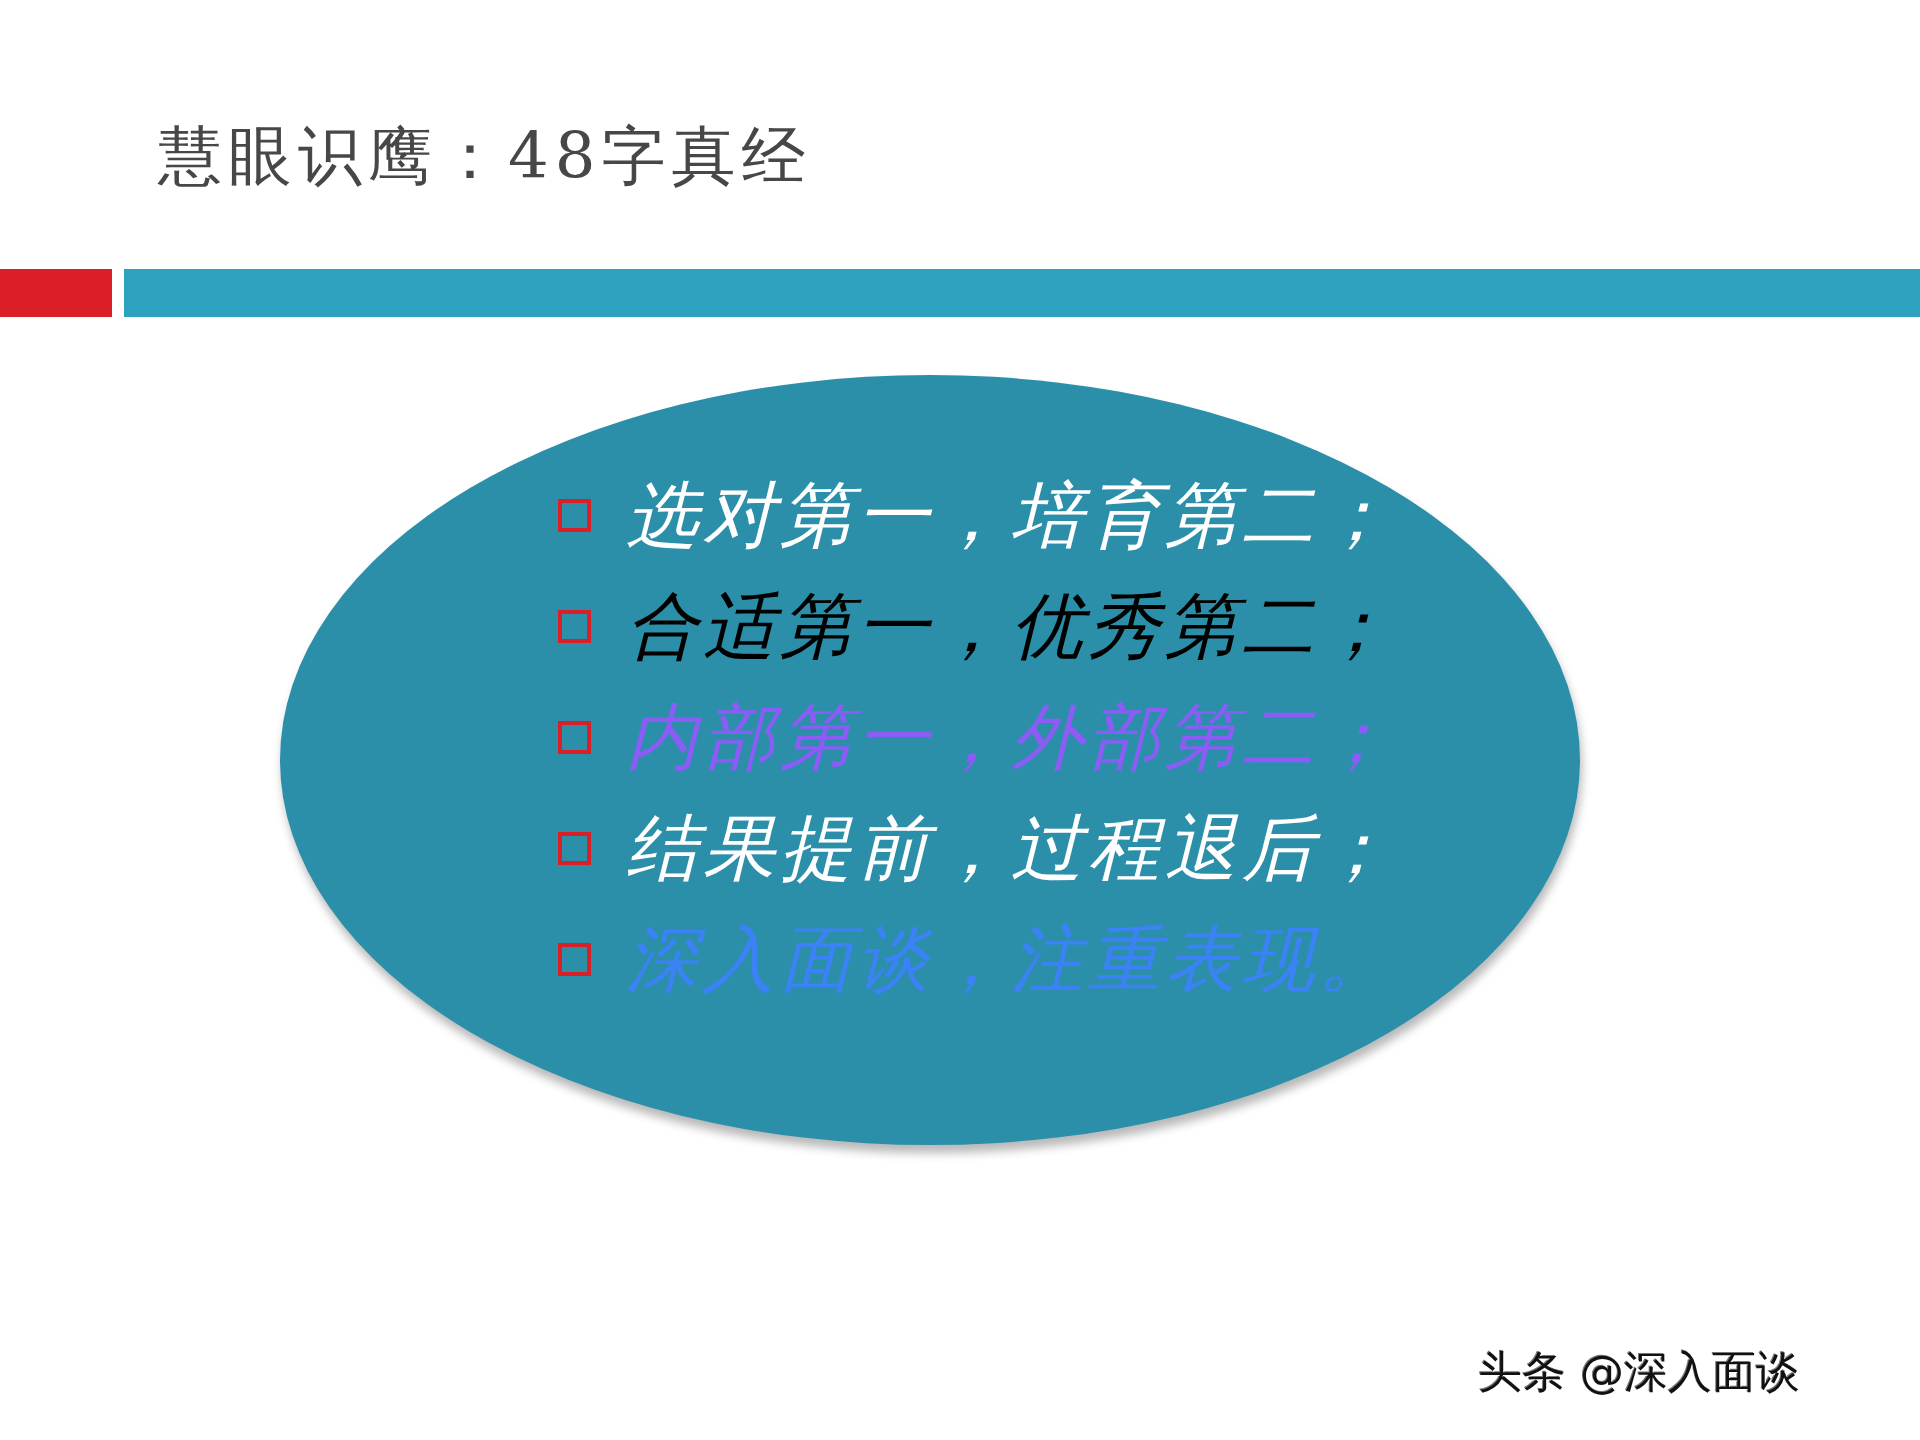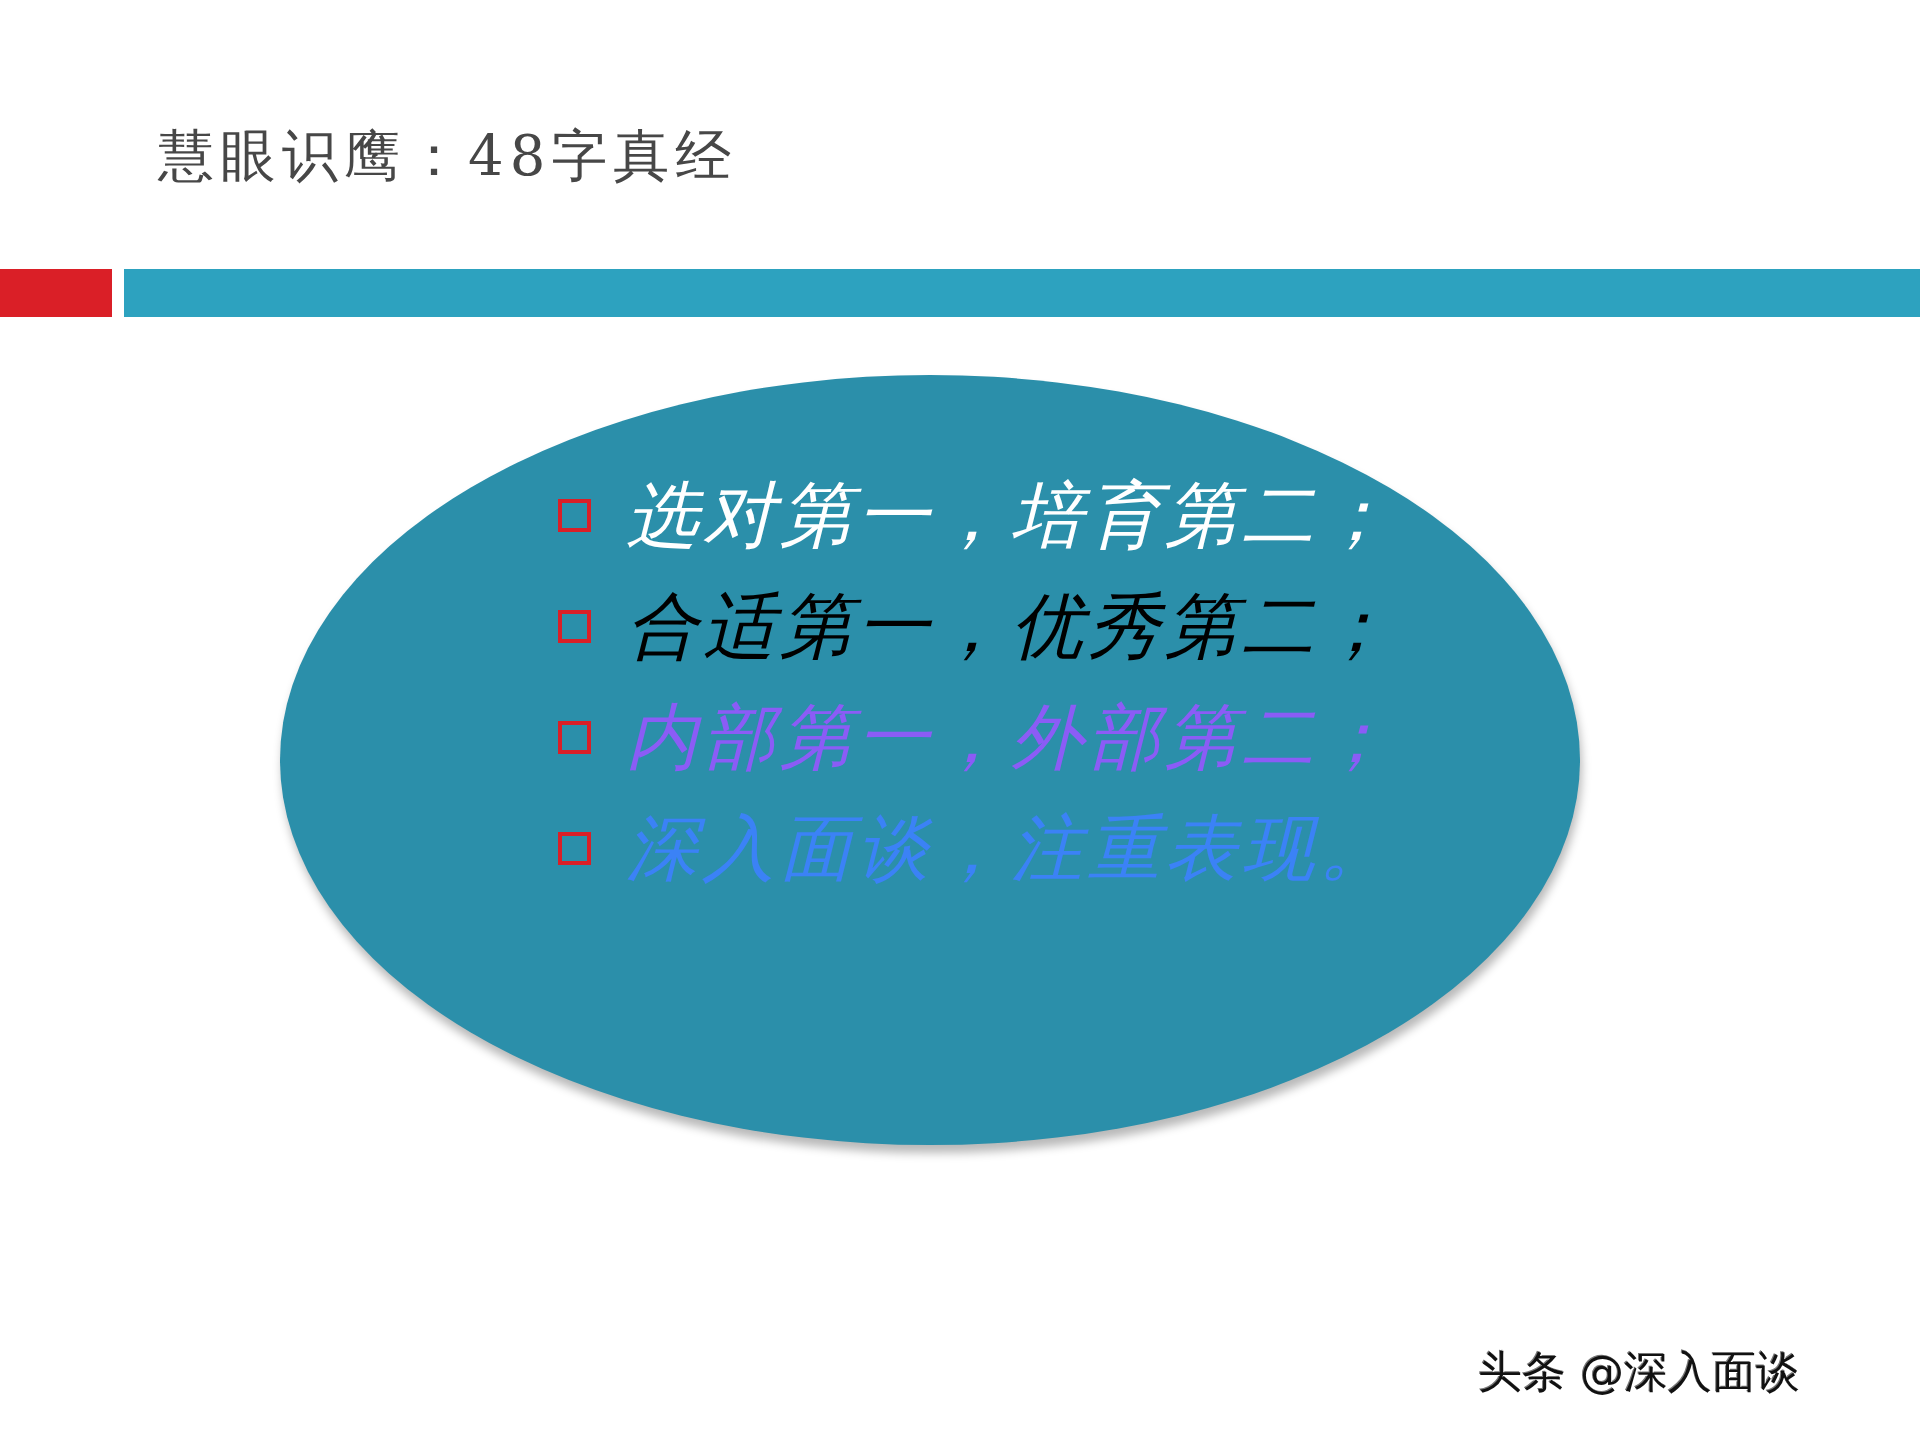--- a/index.html
+++ b/index.html
@@ -15,21 +15,21 @@
       width: 1920px;
       height: 1440px;
       background: #ffffff;
     }
     .title {
       position: absolute;
       left: 158px;
       top: 96px;
       height: 120px;
       font-family: "DejaVu Serif", "Liberation Serif", serif;
-      font-size: 56px;
+      font-size: 64px;
       line-height: 120px;
       color: #474747;
       letter-spacing: 6px;
       white-space: nowrap;
     }
     .bar-red {
       position: absolute;
       left: 0;
       top: 269px;
       width: 112px;
@@ -114,19 +114,23 @@
     <li class="bullet-row">
       <span class="bullet-box" style="border-color: rgb(218, 31, 39);"></span>
       <span class="bullet-text" style="color: #000000;">合适第一，优秀第二；</span>
     </li>
     <li class="bullet-row">
       <span class="bullet-box" style="border-color: rgb(218, 31, 39);"></span>
       <span class="bullet-text" style="color: #8b5cf6;">内部第一，外部第二；</span>
     </li>
     <li class="bullet-row">
       <span class="bullet-box" style="border-color: rgb(218, 31, 39);"></span>
+      <span class="bullet-text" style="color: rgb(255, 255, 255);">结果提前，过程退后；</span>
+    </li>
+    <li class="bullet-row">
+      <span class="bullet-box" style="border-color: rgb(218, 31, 39);"></span>
       <span class="bullet-text" style="color: #3b82f6;">深入面谈，注重表现。</span>
     </li>
   </ul>
 
   <div class="watermark">头条 @深入面谈</div>
 
 </div>
 
 </body></html>

